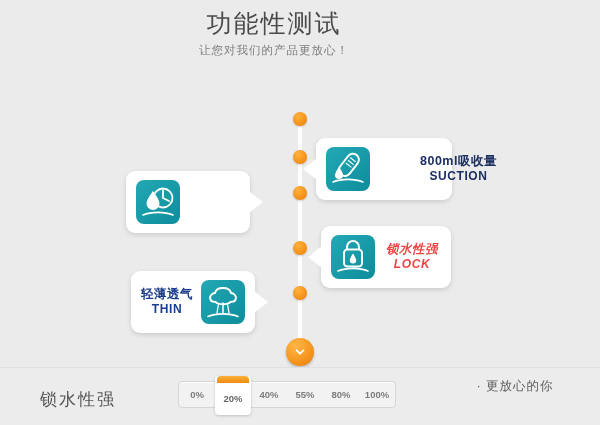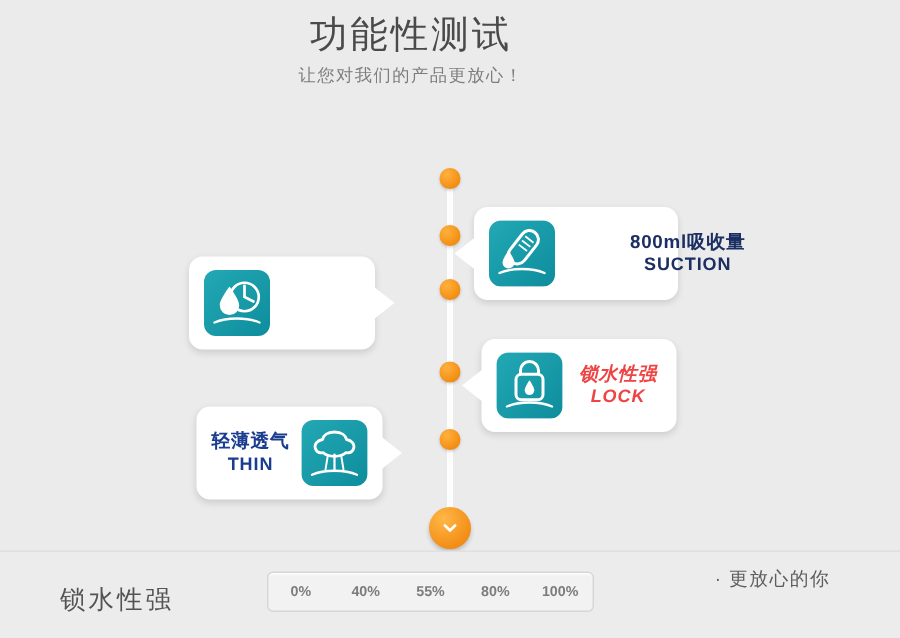--- a/index.html
+++ b/index.html
@@ -224,20 +224,24 @@
   <div class="tail"></div>
 </div>
 
 <div id="bottom"></div>
 <div id="divider"></div>
 
 <div id="bt-label">锁水性强</div>
 
 <div id="scale">
   <div class="tick">0%</div>
+  <div class="tick active">
+    <span class="cap"></span>
+    <span>20%</span>
+  </div>
   <div class="tick">40%</div>
   <div class="tick">55%</div>
   <div class="tick">80%</div>
   <div class="tick">100%</div>
 </div>
 
 <div id="bt-right">
   <div id="bt-note">· 更放心的你</div>
 </div>
 

